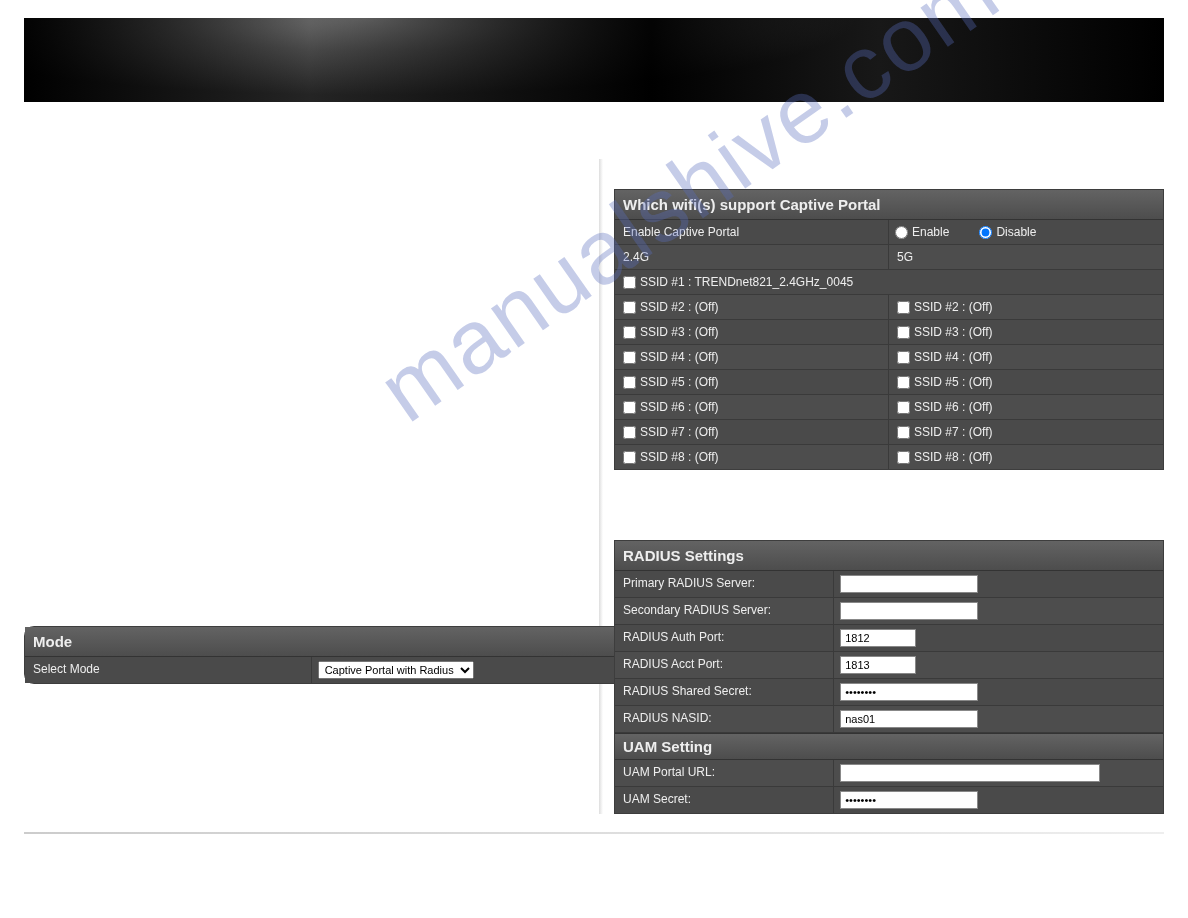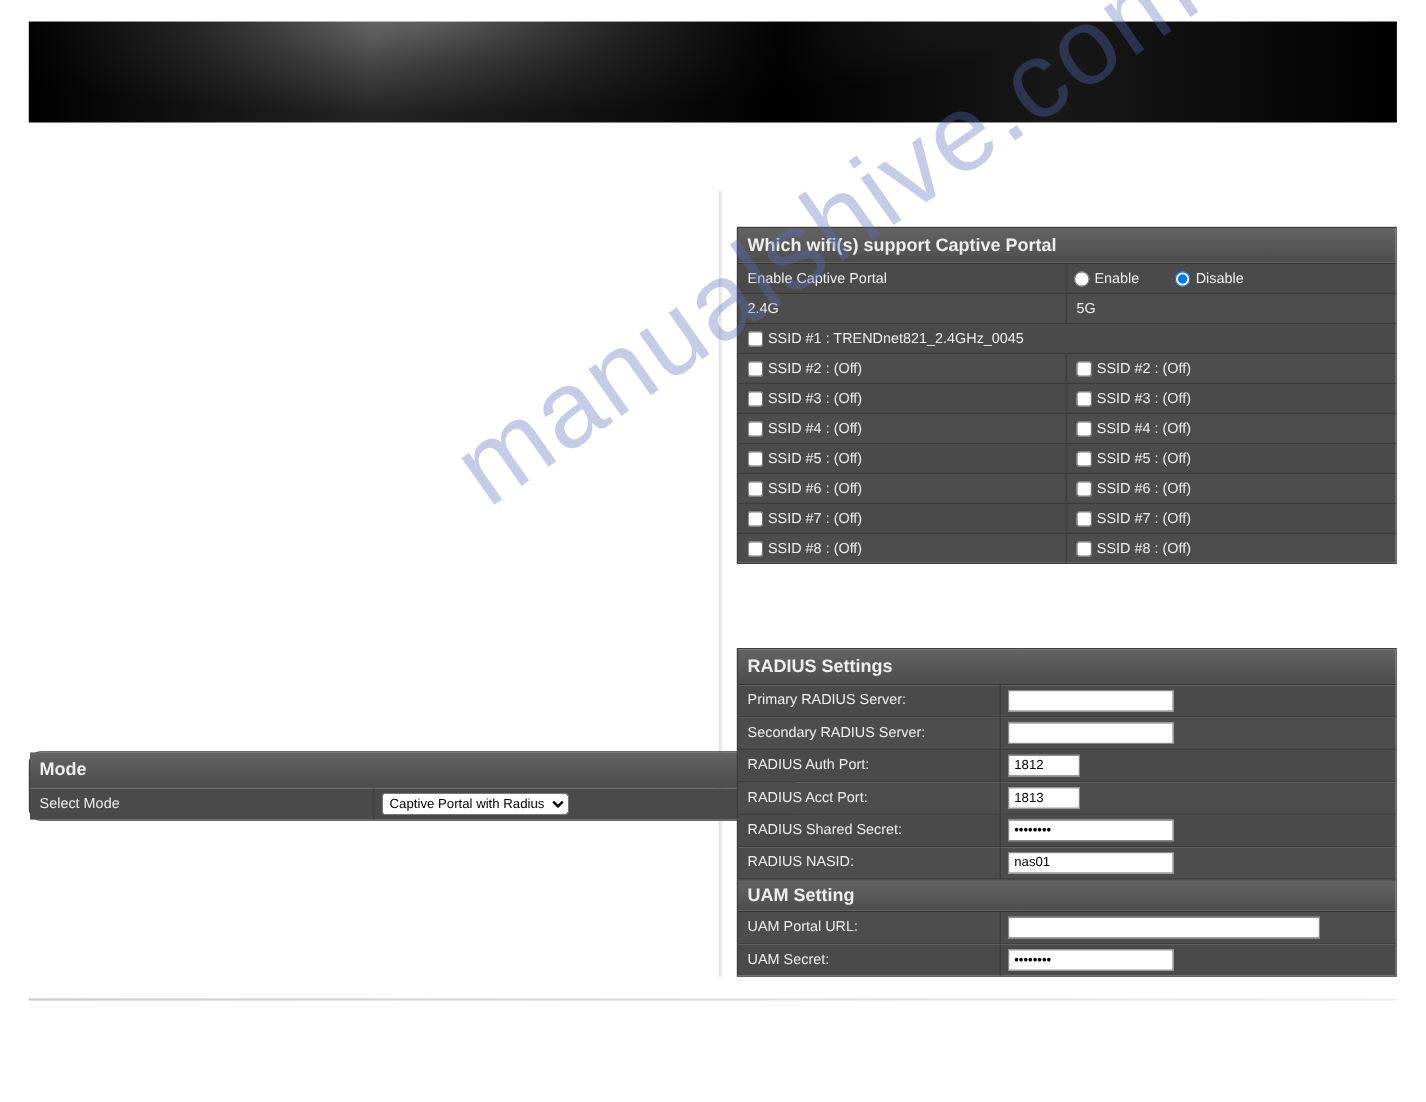--- a/index.html
+++ b/index.html
@@ -117,21 +117,21 @@
   }
   .cell-two:last-child { border-right: none; }
   input[type=text], input[type=password] {
     font-size: 11px;
     padding: 2px 4px;
     border: 1px solid #888;
     background: #fff;
     height: 18px;
   }
   input.inp-wide { width: 138px; }
-  input.inp-sm { width: 60px; }
+  input.inp-sm { width: 76px; }
   input.inp-xl { width: 260px; }
   select {
     font-size: 11px;
     padding: 1px 2px;
   }
   input[type=checkbox], input[type=radio] {
     margin: 0 4px 0 0;
     vertical-align: middle;
   }
   .chk-row {

